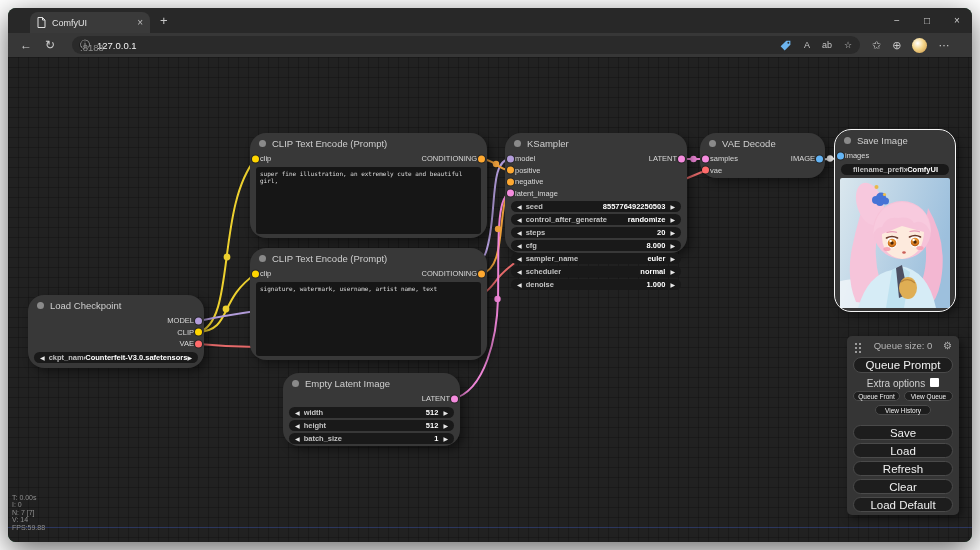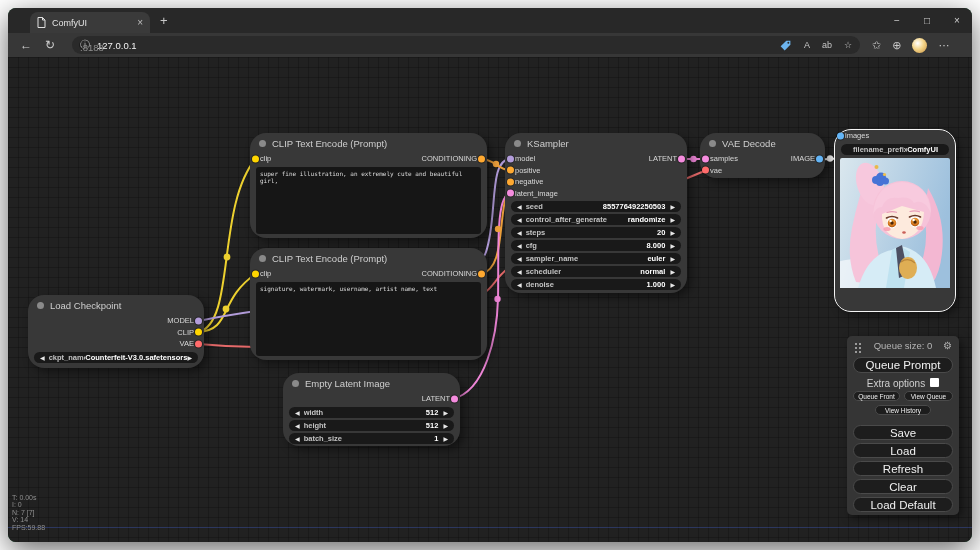--- a/index.html
+++ b/index.html
@@ -268,21 +268,21 @@
           <span class="arr">▶</span>
         </div>
       <div class="widget">
           <span class="arr">◀</span>
           <span class="wname">batch_size</span>
           <span class="wval">1</span>
           <span class="arr">▶</span>
         </div>
     </div>
 
-    <div class="node" style="left:497px;top:76px;width:182px;height:160px">
+    <div class="node" style="left:497px;top:76px;width:182px;height:120px">
       <div class="ntitle">
           <span class="cdot"></span>
           <span>KSampler</span>
         </div>
       <div class="iorow">
           <span class="port in c-model"></span>
           <div class="lft">
             <span>model</span>
           </div>
           <div class="rgt">
@@ -369,20 +369,24 @@
         </div>
       <div class="iorow">
           <span class="port in c-vae"></span>
           <div class="lft">
             <span>vae</span>
           </div>
         </div>
     </div>
 
     <div class="node selected" style="left:827px;top:73px;width:120px;height:181px">
+      <div class="ntitle">
+          <span class="cdot"></span>
+          <span>Save Image</span>
+        </div>
       <div class="iorow">
           <span class="port in c-image"></span>
           <div class="lft">
             <span>images</span>
           </div>
         </div>
       <div class="widget">
           <span class="wname" style="margin-left:6px">filename_prefix</span>
           <span class="wval">ComfyUI</span>
         </div>

